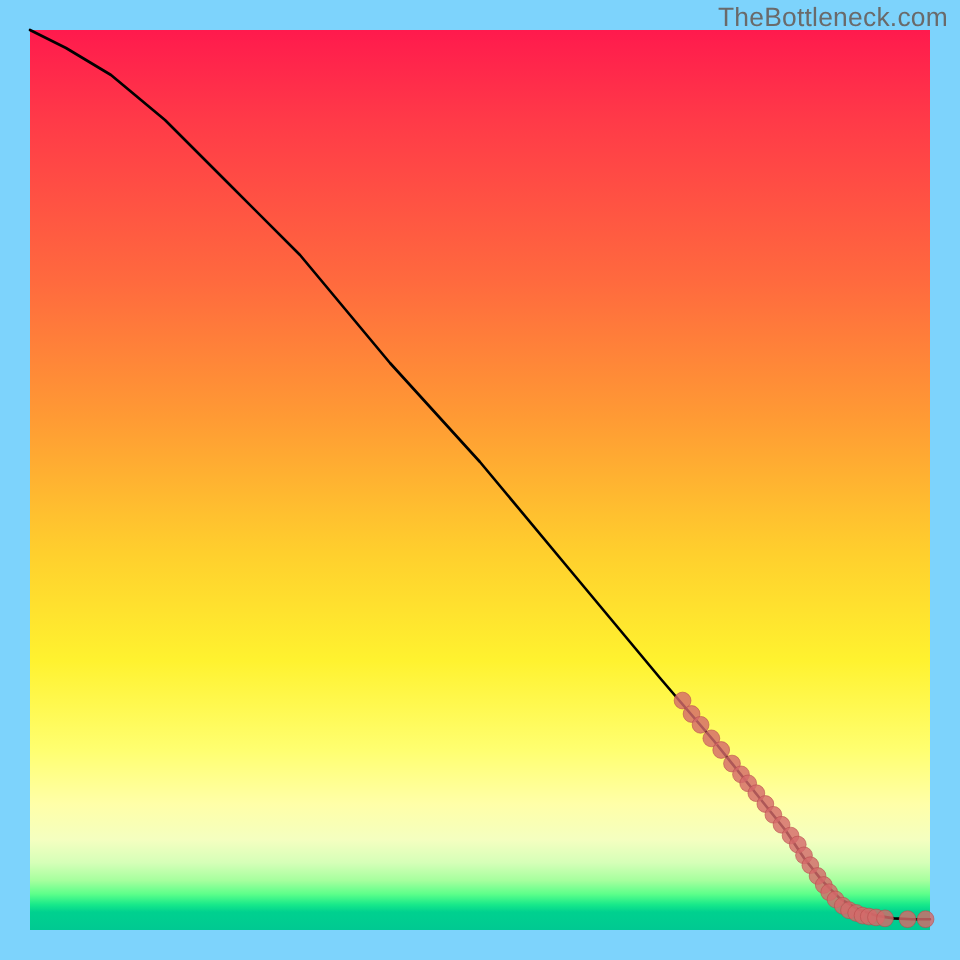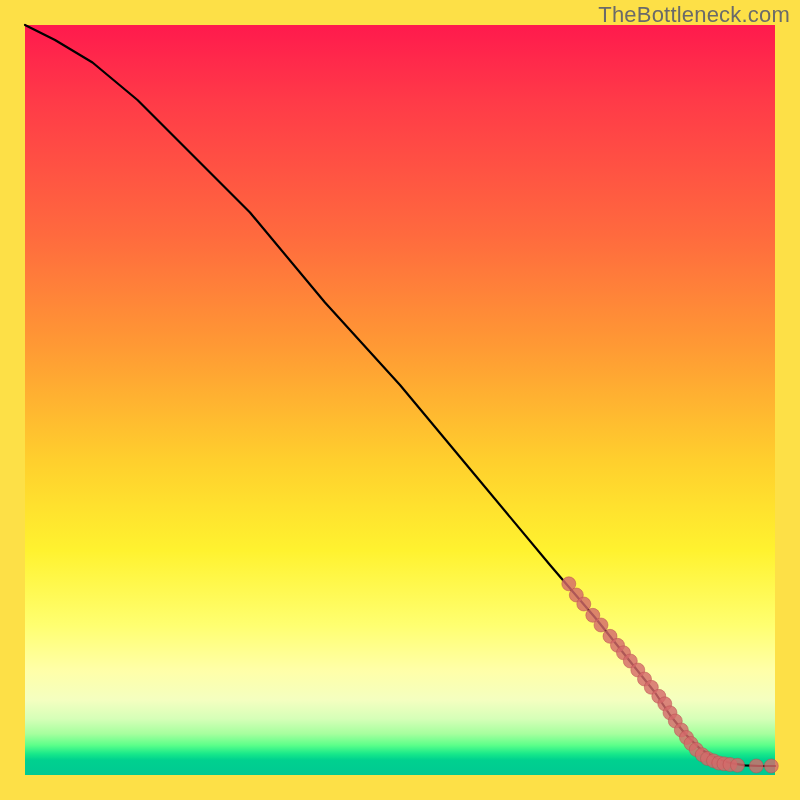--- a/index.html
+++ b/index.html
@@ -8,21 +8,21 @@
     background: #000;
     width: 800px;
     height: 800px;
     overflow: hidden;
     font-family: Arial, Helvetica, sans-serif;
   }
   .frame {
     position: relative;
     width: 800px;
     height: 800px;
-    background: #fde047;
+    background: #7dd3fc;
   }
   .watermark {
     position: absolute;
     top: 2px;
     right: 10px;
     color: #6a6a6a;
     font-size: 22px;
     letter-spacing: 0.2px;
     font-weight: 400;
   }

